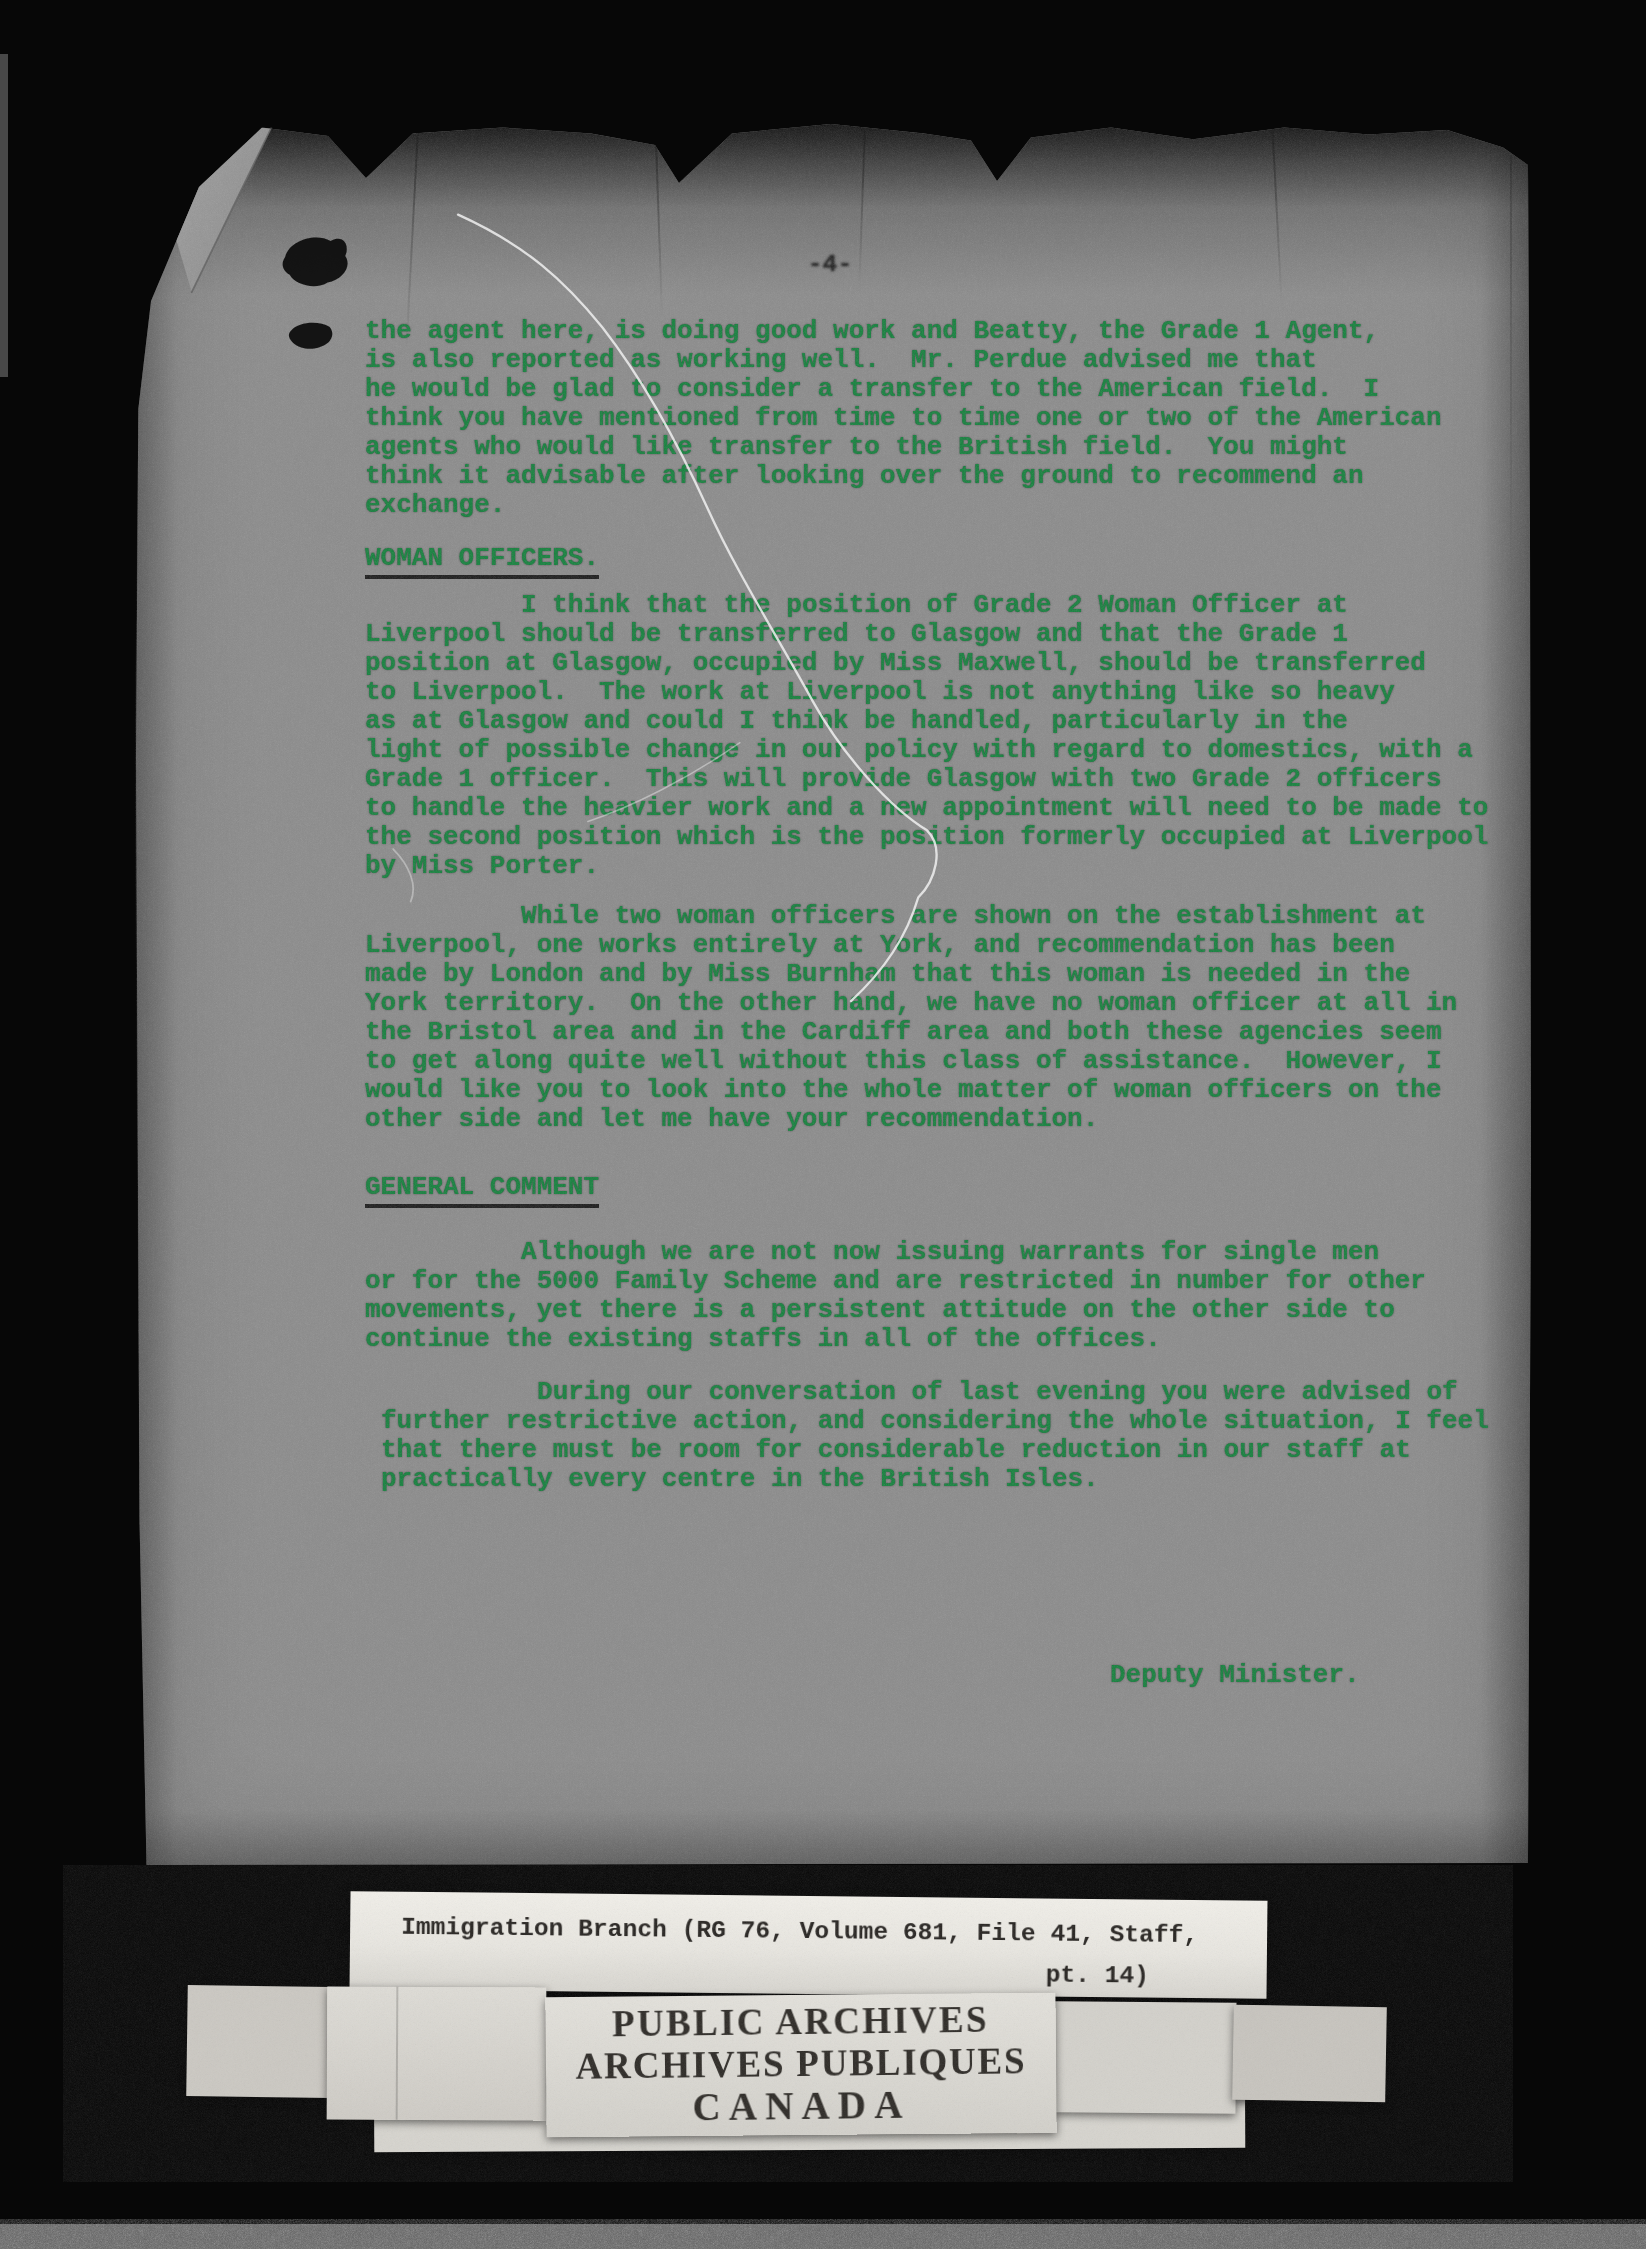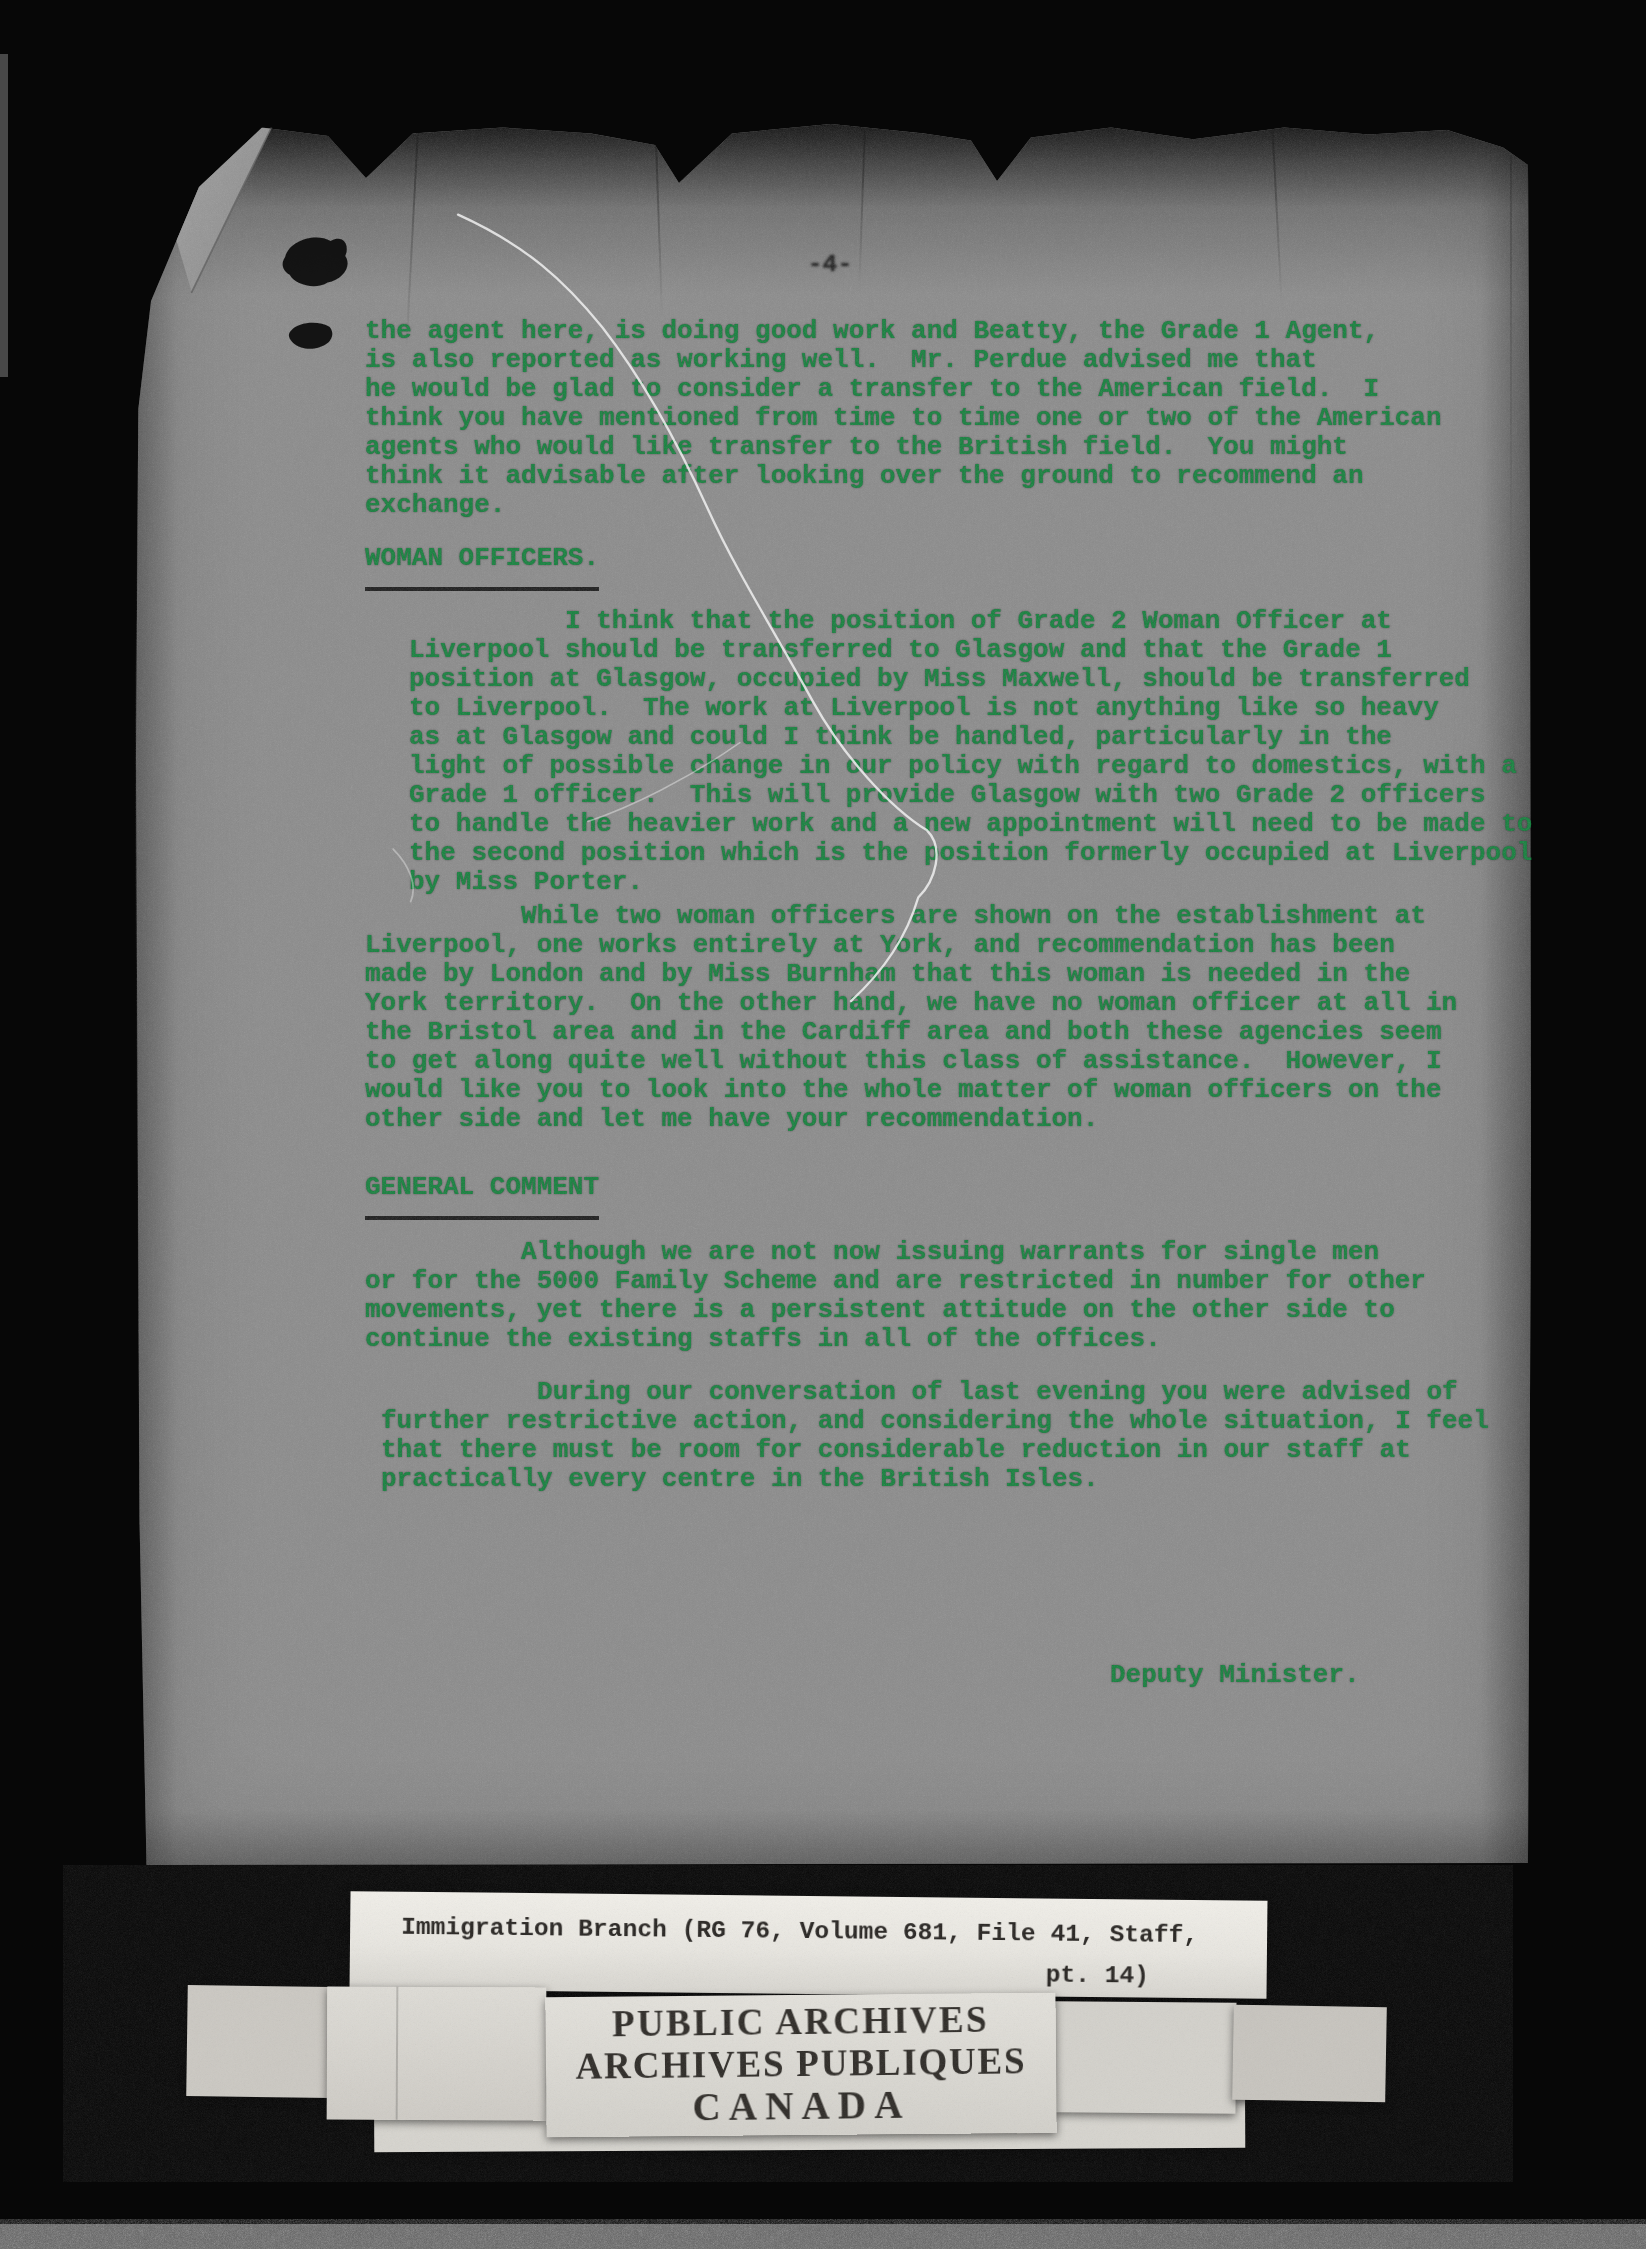--- a/index.html
+++ b/index.html
@@ -38,27 +38,27 @@
     position:absolute;z-index:3;
     font-family:"Liberation Mono","DejaVu Sans Mono",monospace;
     font-weight:bold;font-size:26px;line-height:29px;
     color:#15803d;white-space:pre-wrap;
     text-shadow:0 0 1.8px rgba(20,20,20,.6);
     filter:blur(0.4px);
   }
   .para{width:1158px;}
   .p1{left:365px;top:317px;}
   .h1{left:365px;top:544px;}
-  .p2{left:365px;top:607px;margin-left:44px;}
+  .p2{left:365px;top:591px;}
   .p3{left:365px;top:902px;}
   .h2{left:365px;top:1173px;text-align:right;}
   .p4{left:365px;top:1238px;}
   .p5{left:365px;top:1378px;margin-left:16px;}
   .sig{left:1110px;top:1661px;}
-  .heading-text{display:inline-block;border-bottom:4.1px solid rgba(22,22,22,.95);padding-bottom:14px;}
+  .heading-text{display:inline-block;border-bottom:4.1px solid rgba(22,22,22,.95);padding-bottom:2px;}
   .pagenum{left:786px;top:250px;width:88px;text-align:center;font-size:24.6px;filter:blur(0.8px);color:#1d1d1d;}
   
   .ref-label{
     position:absolute;left:350px;top:1896px;width:917px;height:98px;z-index:5;
     background:linear-gradient(180deg,#f1efe9 0%,#e8e6e0 55%,#d7d5cf 100%);
     transform:rotate(0.6deg);box-shadow:0 4.7px 11.7px rgba(0,0,0,.65);
   }
   .ref-line{
     position:absolute;font-family:"Liberation Mono","DejaVu Sans Mono",monospace;
     font-weight:bold;font-size:24.6px;color:#262320;white-space:pre;filter:blur(0.2px);

